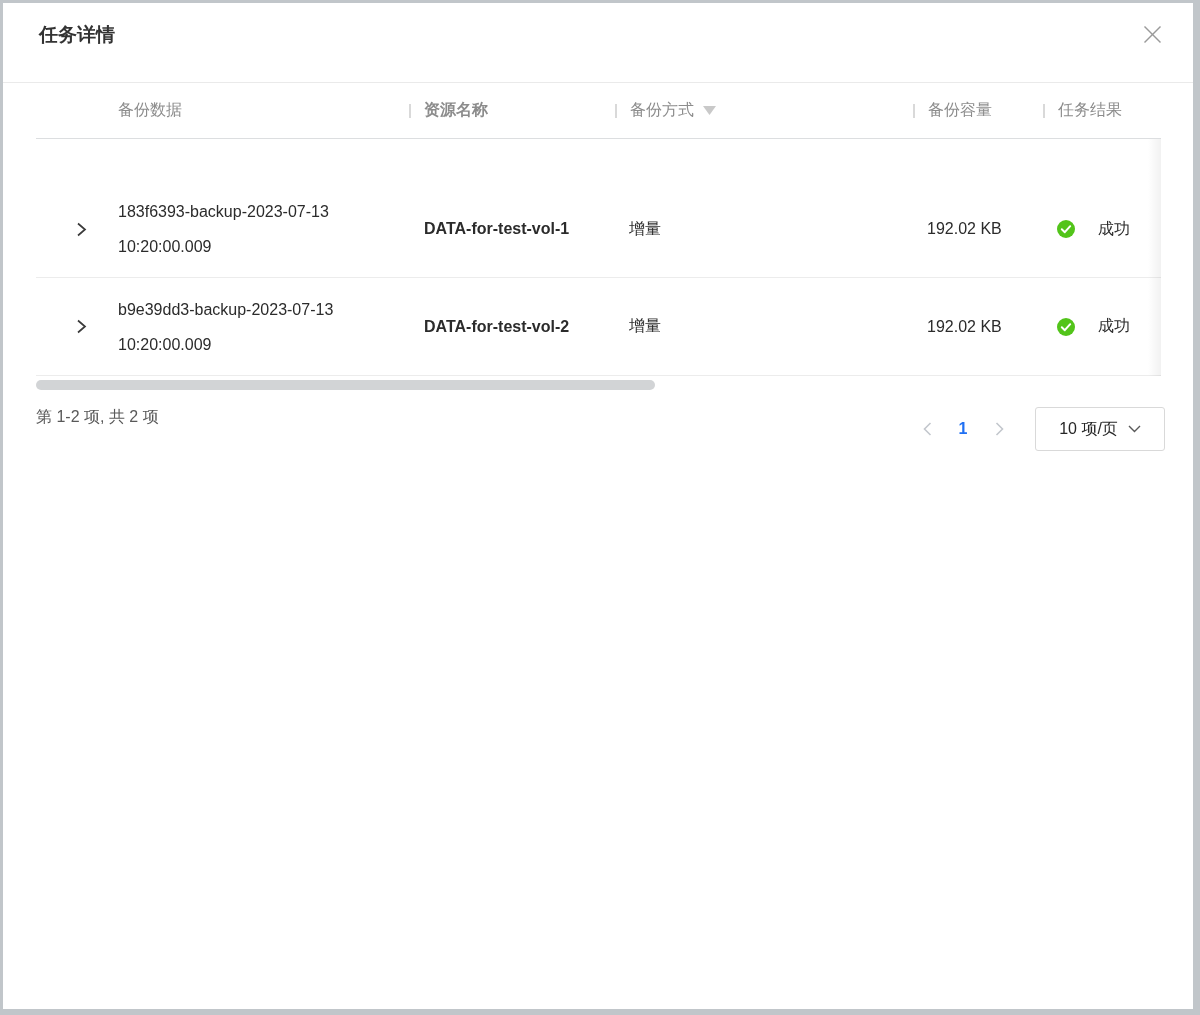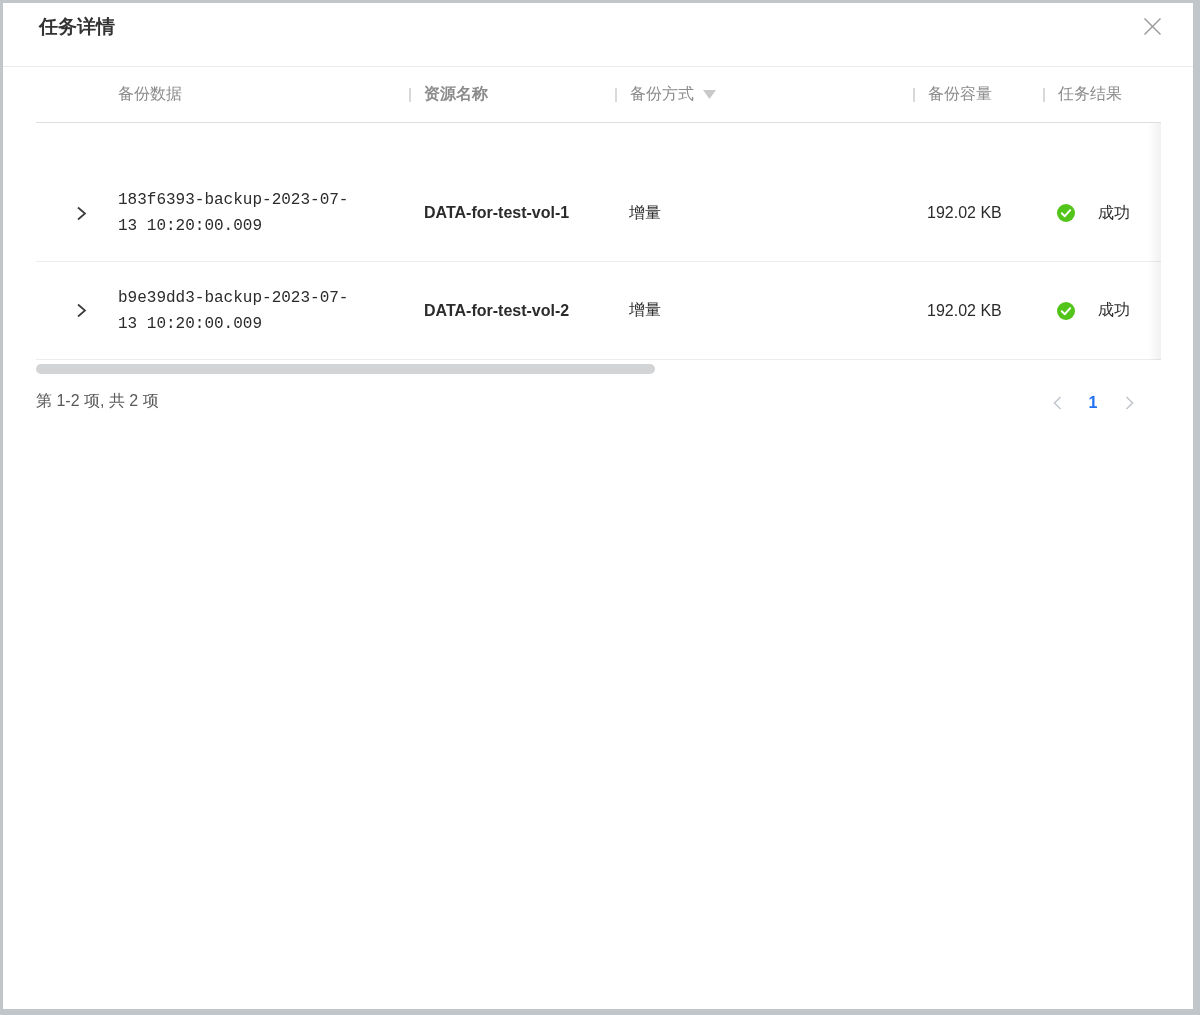--- a/index.html
+++ b/index.html
@@ -11,40 +11,40 @@
     overflow: hidden;
   }
   .dialog {
     position: absolute;
     left: 3px; top: 3px;
     width: 1190px; height: 1006px;
     background: #ffffff;
   }
   
   .dialog-header {
-    height: 64px;
+    height: 80px;
     border-bottom: 1px solid #eaeaea;
     display: flex;
     align-items: center;
     justify-content: space-between;
     padding: 0 28px 16px 36px;
   }
   .dialog-title {
     font-size: 19px;
     font-weight: 600;
     color: #333333;
   }
   .close-btn {
     width: 26px; height: 26px;
     display: flex; align-items: center; justify-content: center;
     cursor: pointer;
     background: none; border: none;
   }
   
-  .content { padding: 0 52px 0 33px; }
+  .content { padding: 0 28px 0 33px; }
   .table-viewport {
     width: 1125px;
     height: 293px;
     overflow: hidden;
     position: relative;
   }
   .table-inner { width: 1267px; }
   .t-row { display: flex; width: 1267px; }
   .t-head {
     height: 56px;
@@ -72,24 +72,23 @@
   .head-sep {
     width: 2px; height: 14px;
     background: #d9d9d9;
     margin-right: 13px;
     flex: none;
   }
   .t-head .col-2, .t-head .col-3, .t-head .col-4, .t-head .col-5 { padding-left: 0; }
   .filter-icon { margin-left: 9px; display: inline-flex; cursor: pointer; }
   .backup-id {
     max-width: 236px;
-    line-height: 26px;
+    line-height: 35px;
     word-break: normal;
     overflow-wrap: break-word;
-    font-family: Liberation Mono, monospace;
   }
   .expand-btn {
     background: none; border: none; cursor: pointer;
     display: flex; align-items: center; justify-content: center;
     width: 20px; height: 20px;
   }
   .status { display: flex; align-items: center; gap: 23px; }
   .status-dot { width: 18px; height: 18px; flex: none; display: inline-flex; }
   .scroll-shadow {
     position: absolute;
@@ -282,17 +281,25 @@
           </span>
         </button>
         <span class="page-number">1</span>
         <button class="page-btn">
           <span style="display:inline-flex;">
             <svg width="9" height="14" viewBox="0 0 9 14">
               <polyline points="1.5,1 7.5,7 1.5,13" fill="none" stroke="#c3c7cd" stroke-width="1.6"></polyline>
             </svg>
           </span>
         </button>
+        <button class="page-size-select">
+          <span>10 项/页</span>
+          <span style="display:inline-flex;">
+            <svg width="13" height="8" viewBox="0 0 13 8">
+              <polyline points="1,1 6.5,6.5 12,1" fill="none" stroke="#595959" stroke-width="1.4"></polyline>
+            </svg>
+          </span>
+        </button>
       </div>
     </div>
 
   </div>
 </div>
 
 </body></html>

